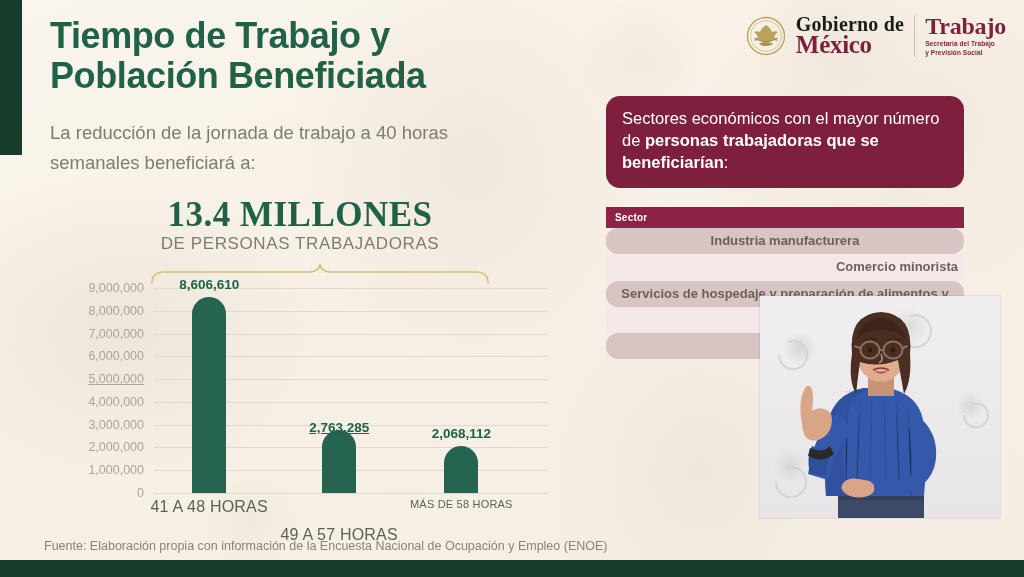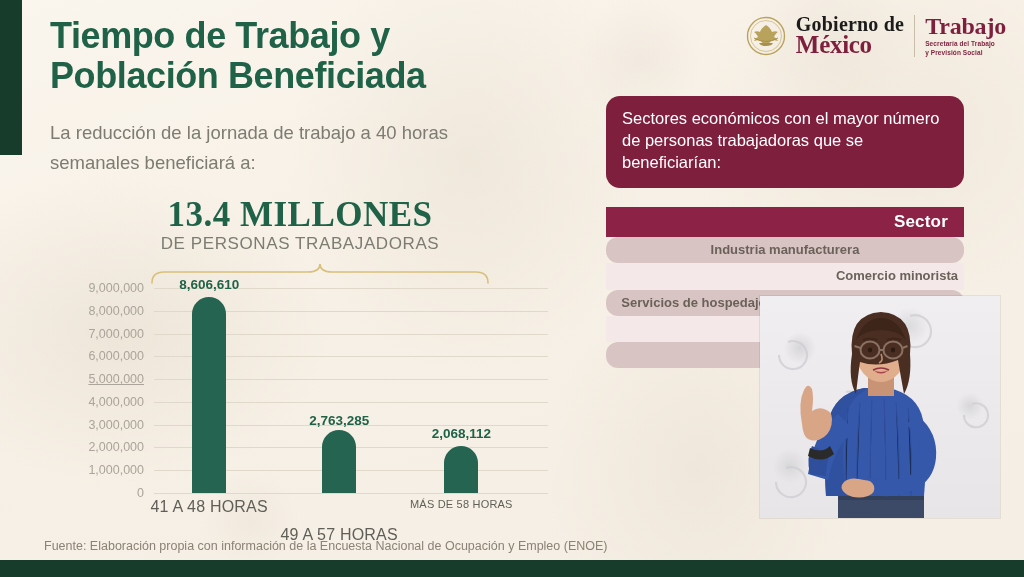--- a/index.html
+++ b/index.html
@@ -136,29 +136,29 @@
     font-size:12.5px; color:#8a8274;
   }
 
   
   .callout{
     position:absolute; left:606px; top:96px; width:358px;
     background:#7d1f3d; border-radius:14px;
     padding:12px 16px 14px 16px;
     color:#fff; font-size:16.5px; line-height:1.33;
   }
-  .callout b{ font-weight:normal; }
+  .callout b{ font-weight:bold; }
 
   .table{
     position:absolute; left:606px; top:207px; width:358px;
   }
   .t-head{
     background:#8c2245; color:#fff;
-    font-size:17px; font-weight:bold; text-align:right;
-    padding:5px 16px; letter-spacing:.2px;
+    font-size:10px; font-weight:bold; text-align:left;
+    padding:5px 9px; letter-spacing:.2px;
   }
   .t-row{
     font-size:13px; font-weight:bold; color:#6a6259;
     text-align:center; padding:5px 6px; line-height:1.25;
   }
   .t-row.odd{ background:#d9c4c4;border-radius:12px; }
   .t-row.even{ background:#f4e9e8;text-align:right; }
 
   
   .video{
@@ -250,21 +250,21 @@
         <div class="gridline" style="top: 136.667px;"></div>
         <div class="gridline" style="top: 113.889px;"></div>
         <div class="gridline" style="top: 91.1111px;"></div>
         <div class="gridline" style="top: 68.3333px;"></div>
         <div class="gridline" style="top: 45.5556px;"></div>
         <div class="gridline" style="top: 22.7778px;"></div>
         <div class="gridline" style="top: 0px;"></div>
         <div class="bar" style="left: 38.16px; height: 196.039px;"></div>
         <div class="bar-val" style="left: 55.16px; top: -11.0394px;">8,606,610</div>
         <div class="bar" style="left: 168.18px; height: 62.9415px;"></div>
-        <div class="bar-val" style="left: 185.18px; top: 125px;">2,763,285</div>
+        <div class="bar-val" style="left: 185.18px; top: 132px; text-decoration: underline;">2,763,285</div>
         <div class="bar" style="left: 290.32px; height: 47.107px;"></div>
         <div class="bar-val" style="left: 307.32px; top: 137.893px;">2,068,112</div>
       </div>
 
     <div id="xlabels">
         <div class="x-label" style="left: 167.16px;">41 A 48 HORAS</div>
         <div class="x-label" style="left: 297.18px; margin-top: 28px;">49 A 57 HORAS</div>
         <div class="x-label small" style="left: 419.32px;">MÁS DE 58 HORAS</div>
       </div>
   </div>

